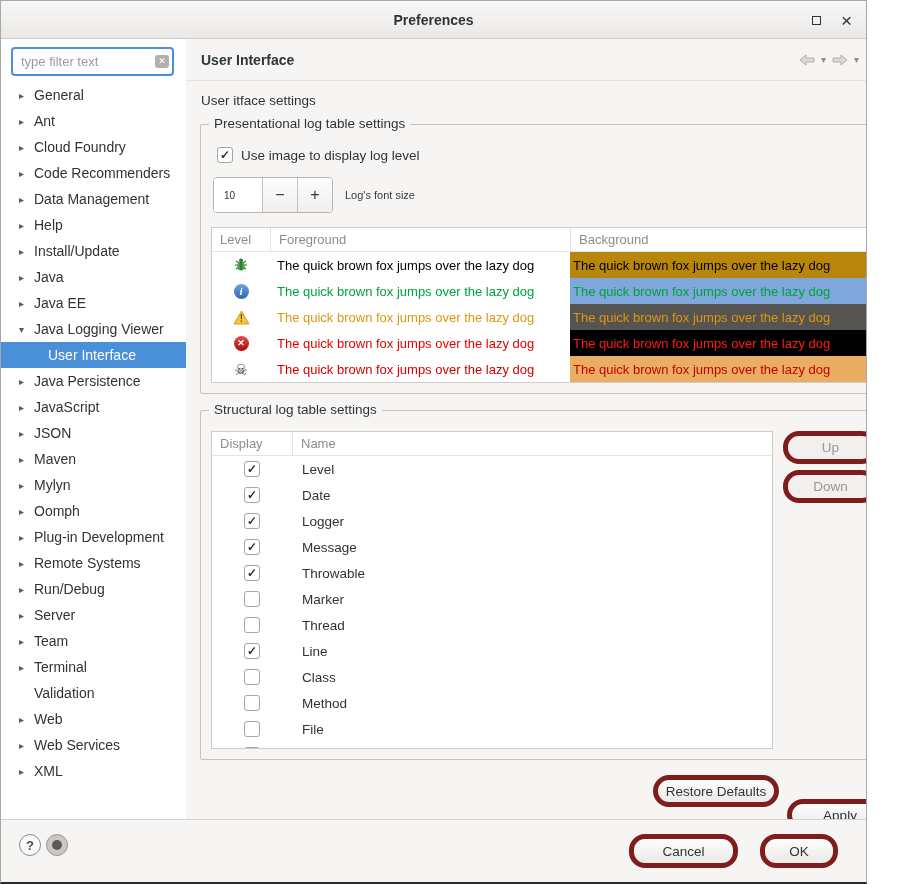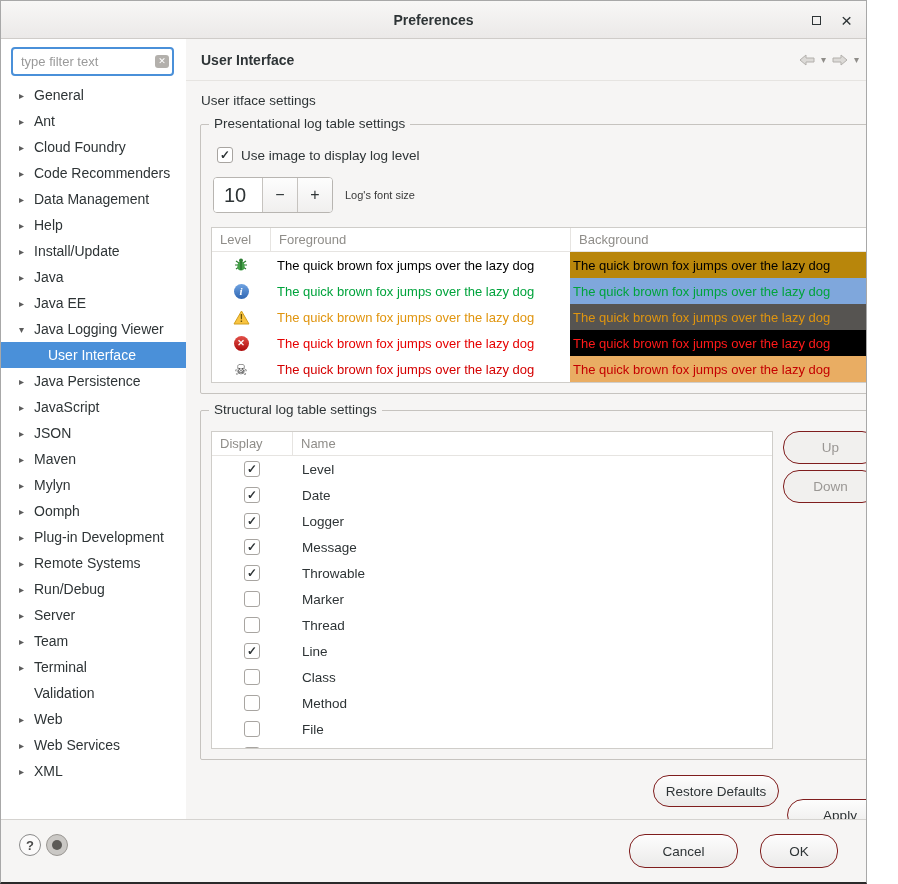--- a/index.html
+++ b/index.html
@@ -51,21 +51,21 @@
 
   .cb { width: 16px; height: 16px; border: 1px solid #a8a5a1; background: #ffffff; border-radius: 3px;
         font-size: 12px; line-height: 14px; text-align: center; color: #2e3436; font-weight: bold;
         display: inline-block; flex: none; }
   .cb-row { display: flex; align-items: center; gap: 8px; margin: 2px 0 0 6px; }
   .cb-label { font-size: 13.5px; color: #2e3436; }
 
   .spin-row { display: flex; align-items: center; margin: 14px 0 0 2px; }
   .spinner { display: inline-flex; height: 36px; border: 1px solid #b8b5b1; border-radius: 4px;
              overflow: hidden; background: #ffffff; }
-  .spin-value { width: 48px; border: none; outline: none; padding: 0 0 0 10px; font-size: 20px; color: #2e3436;
+  .spin-value { width: 48px; border: none; outline: none; padding: 0 0 0 10px; font-size: 10px; color: #2e3436;
                 font-family: "Liberation Sans", sans-serif; }
   .spin-btn { width: 35px; border: none; border-left: 1px solid #c6c3bf; background: linear-gradient(#fdfdfd, #f0efee);
               font-size: 16px; color: #2e3436; cursor: default; font-family: "Liberation Sans", sans-serif; }
   .spin-label { margin-left: 12px; font-size: 11px; color: #3a3a3a; }
 
   .ptable { margin-top: 14px; background: #ffffff; border: 1px solid #cfcdc9; }
   .ptable .thead, .stable .thead { display: flex; height: 24px; border-bottom: 1px solid #e6e4e1;
                color: #8f8d89; font-size: 13px; }
   .th { display: flex; align-items: center; padding-left: 8px; border-left: 1px solid #e6e4e1; }
   .th:first-child { border-left: none; }
@@ -89,21 +89,21 @@
   .struct-flex { display: flex; align-items: flex-start; }
   .stable { flex: 1; height: 318px; background: #ffffff; border: 1px solid #cfcdc9; overflow: hidden; }
   .col-disp { width: 80px; flex: none; }
   .col-name { flex: 1; }
   .srow { display: flex; height: 26px; align-items: center; }
   .srow .disp { width: 80px; flex: none; display: flex; justify-content: center; }
   .srow .name { flex: 1; padding-left: 10px; font-size: 13.5px; color: #2e3436; }
   .updown { width: 95px; margin-left: 10px; display: flex; flex-direction: column; gap: 6px; flex: none; }
 
   .btn { display: inline-flex; align-items: center; justify-content: center; height: 34px;
-         background: linear-gradient(#fdfdfd, #ebeae9); border: 1px solid #7f1d1d; border-radius: 16px;
+         background: linear-gradient(#fdfdfd, #ebeae9); border: 5px solid #7f1d1d; border-radius: 16px;
          font-size: 13.5px; color: #2e3436; cursor: default; font-family: "Liberation Sans", sans-serif; }
   .btn.disabled { color: #9a9794; background: #f1f0ee; }
   .btn.w-up, .btn.w-down { width: 95px; height: 33px; }
   .btn.w-restore { width: 126px; height: 32px; }
   .btn.w-apply { width: 106px; height: 32px; margin-top: 24px; }
   .btn.w-cancel { width: 109px; }
   .btn.w-ok { width: 78px; }
   .action-row { display: flex; justify-content: flex-end; gap: 8px; margin: 15px 6px 0 0; }
 
   

